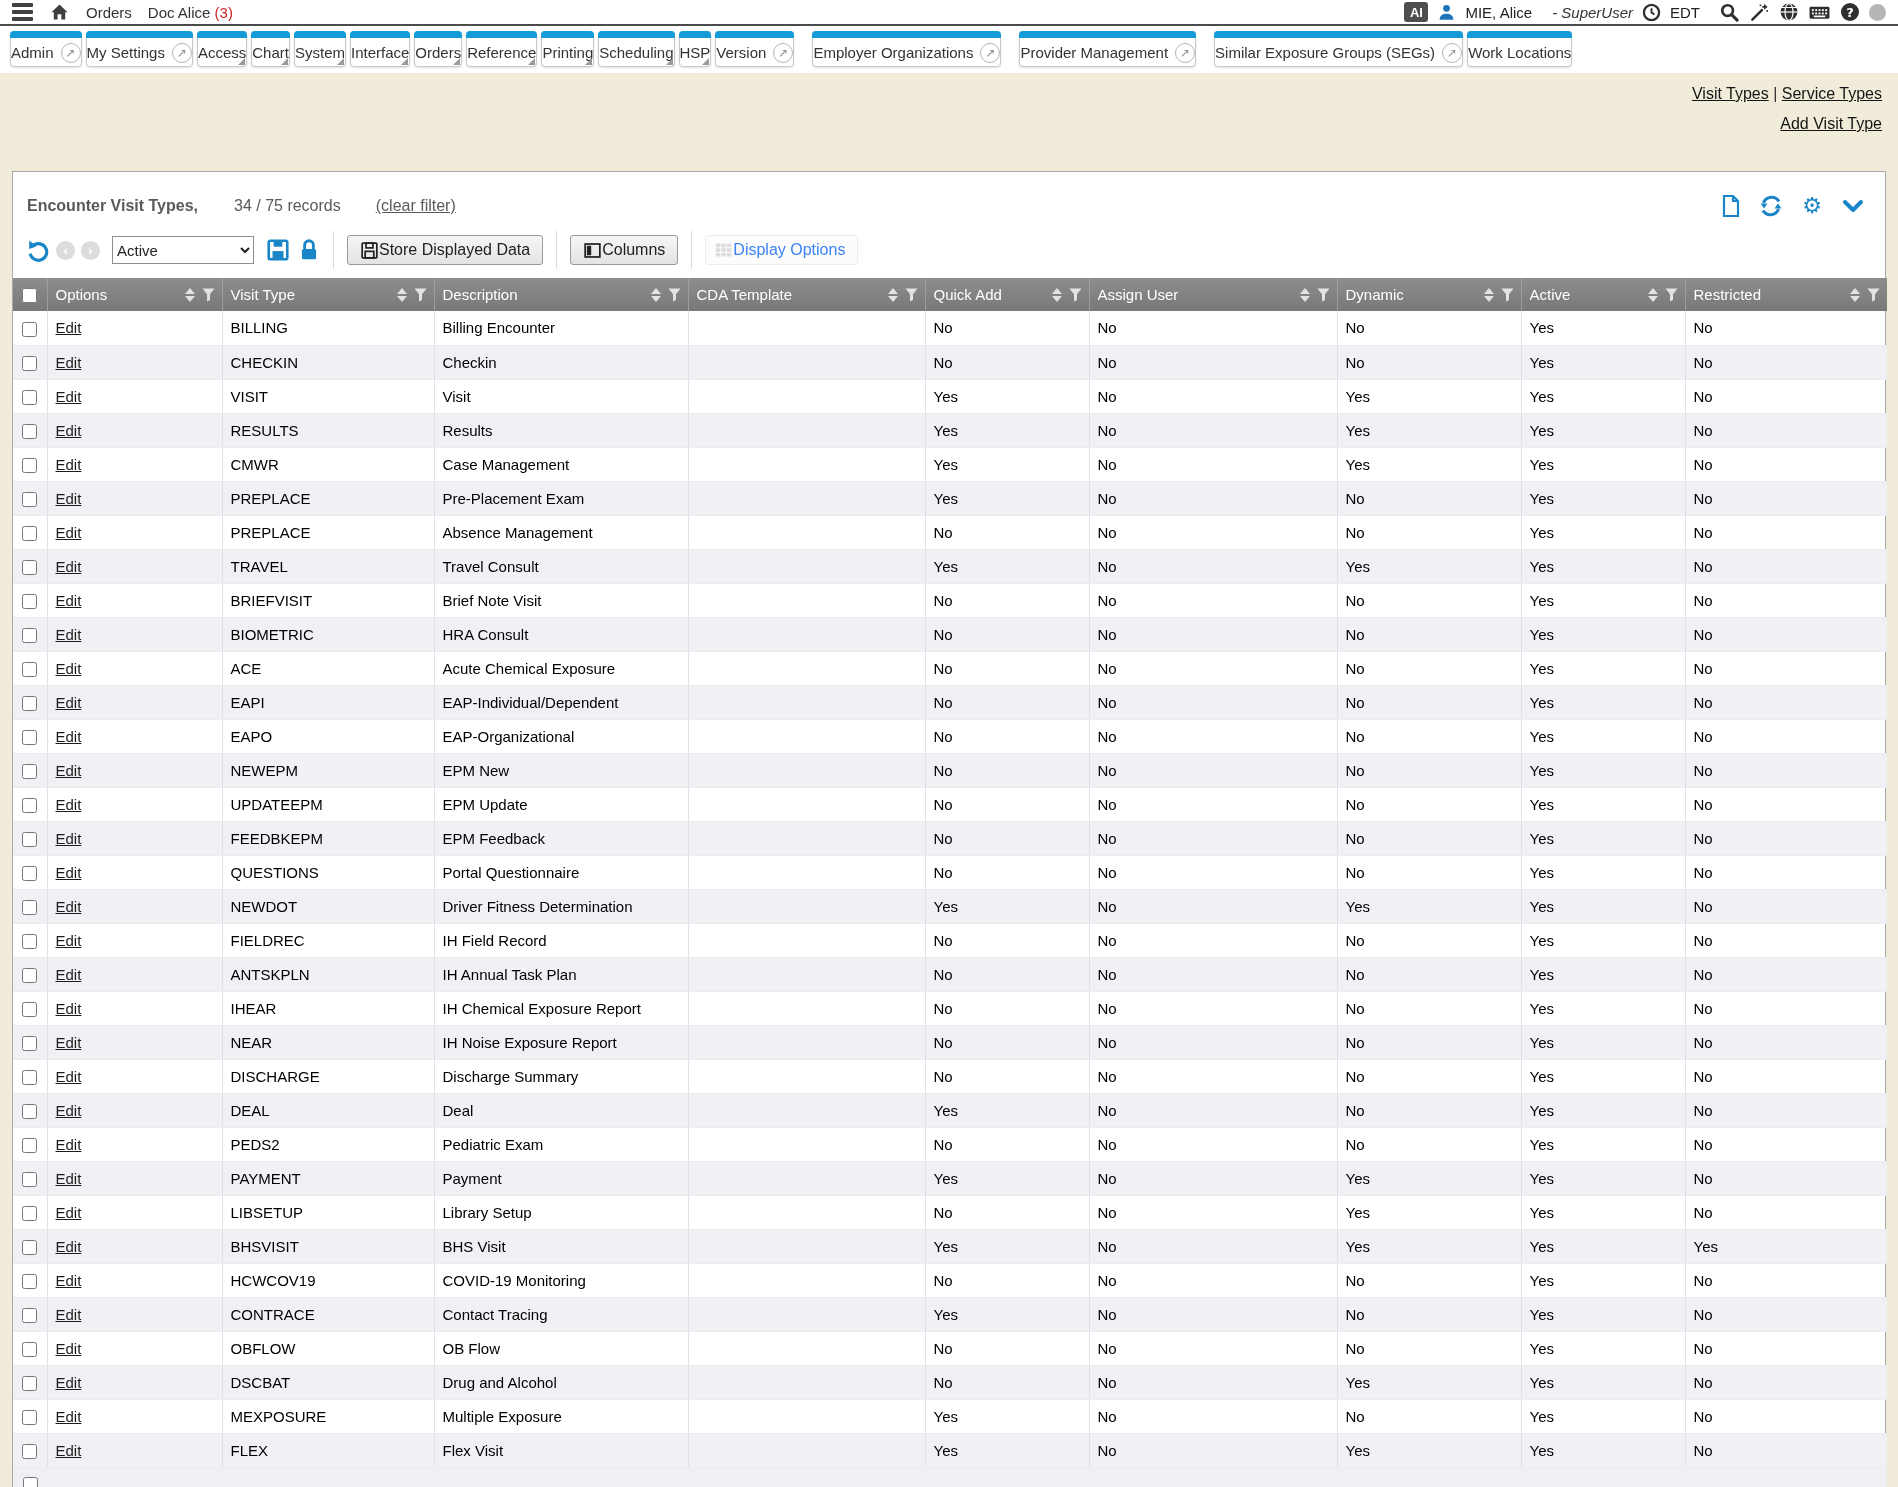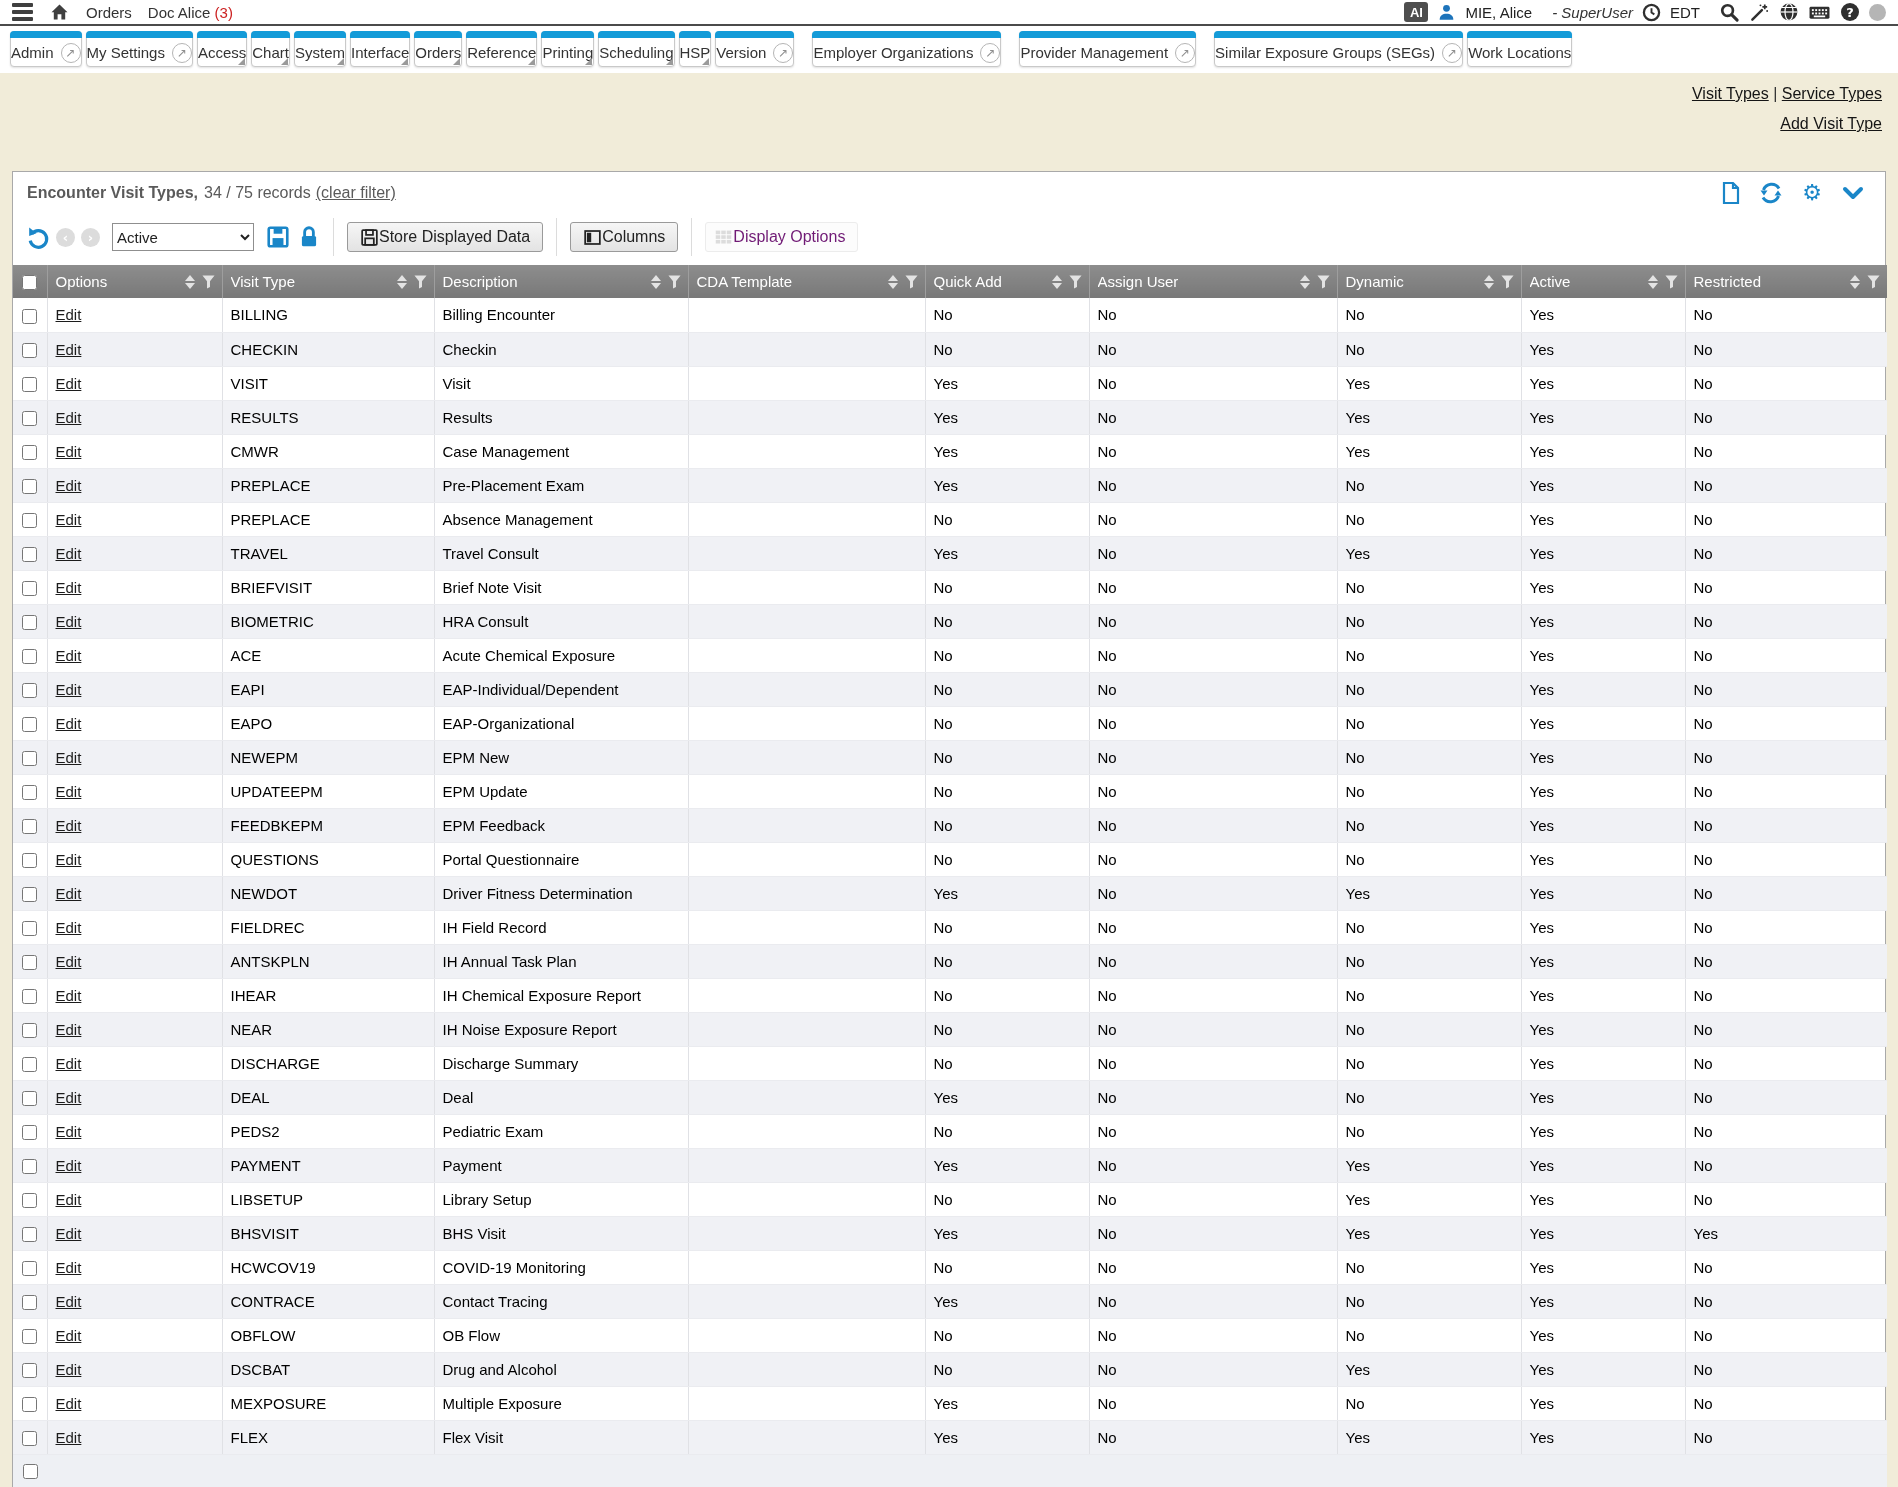--- a/index.html
+++ b/index.html
@@ -37,38 +37,38 @@
   .ext{width:20px;height:20px;border:1px solid #b5b5b5;border-radius:50%;color:#8f8f8f;
     font-size:12px;line-height:1;display:flex;align-items:center;justify-content:center;
     font-family:"DejaVu Sans",sans-serif;flex:none;}
   
   .nav-links{text-align:right;padding:12px 16px 0;font-size:16px;color:#333;}
   .nav-links a{color:#151515;text-decoration:underline;cursor:pointer;}
   .add-row{text-align:right;padding:12px 16px 0;font-size:16px;}
   .add-row a{color:#151515;text-decoration:underline;cursor:pointer;}
   
   .panel{margin:38px 12px 0;background:#fff;border:1px solid #a9a9a9;}
-  .panel-title{display:flex;align-items:center;padding:9px 14px 7px;color:#5a5a5a;font-size:16px;}
+  .panel-title{display:flex;align-items:center;padding:22px 14px 7px;color:#5a5a5a;font-size:16px;gap:30px;}
   .panel-title b{font-weight:bold;}
   .panel-title .rec{margin-left:6px;}
   .panel-title .clear{margin-left:5px;color:#5a5a5a;text-decoration:underline;cursor:pointer;}
   .title-icons{margin-left:auto;display:flex;align-items:center;gap:17px;padding-right:6px;}
   .title-icons svg{cursor:pointer;}
   
   .toolbar{display:flex;align-items:center;padding:6px 12px 9px;}
   .nav-circle{width:19px;height:19px;border-radius:50%;background:#dcdcdc;color:#fff;
     display:flex;align-items:center;justify-content:center;font-size:13px;font-weight:bold;
     font-family:"DejaVu Sans",sans-serif;margin-left:6px;}
   .filter-select{height:28px;width:142px;margin-left:12px;font-size:15px;border:1px solid #8f8f8f;
     background:#fff;color:#222;font-family:inherit;}
   .vsep{width:1px;height:38px;background:#dcdcdc;margin:0 13px;flex:none;}
   .btn{display:flex;align-items:center;gap:0;height:30px;padding:0 12px;
     border:1px solid #9a9a9a;border-radius:3px;background:linear-gradient(#f6f6f6,#e3e3e3);
     font-size:16px;color:#222;cursor:pointer;font-family:inherit;}
-  .btn.disabled{border-color:#ececec;background:#fcfcfc;color:#701a75;cursor:default;padding-left:8px;}
+  .btn.disabled{border-color:#ececec;background:#fcfcfc;color:#3b82f6;cursor:default;padding-left:8px;}
   
   table{width:100%;border-collapse:collapse;table-layout:fixed;font-size:15px;}
   thead th{background:linear-gradient(#8d8d8d,#787878);color:#fff;font-weight:normal;
     height:33px;text-align:left;padding:0 7px 0 8px;border-left:1px solid #9e9e9e;}
   thead th:first-child{border-left:none;text-align:center;padding:0;}
   .th-inner{display:flex;align-items:center;justify-content:space-between;gap:20px;}
   .th-label{overflow:hidden;white-space:nowrap;}
   .th-icons{display:flex;align-items:center;gap:7px;flex:none;cursor:pointer;}
   .sort-stack{display:flex;flex-direction:column;gap:2px;}
   .tri-up{width:0;height:0;border-left:5px solid transparent;border-right:5px solid transparent;

